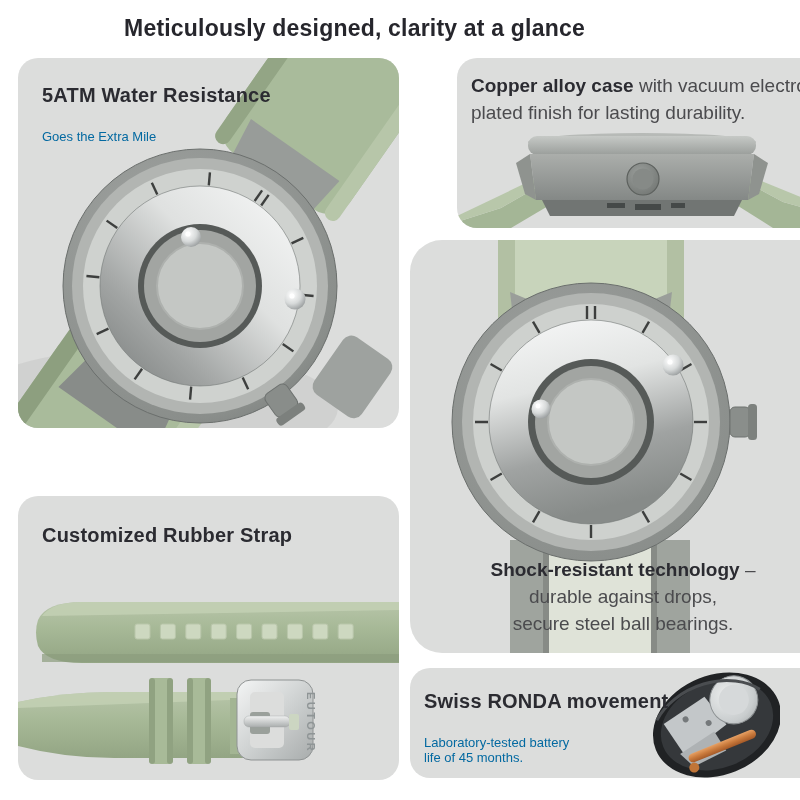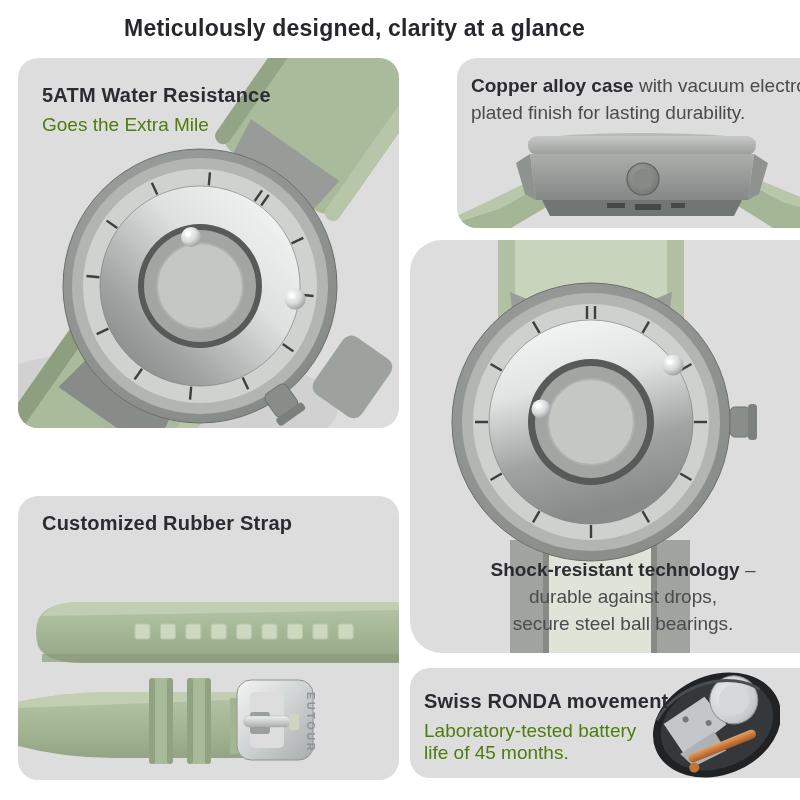--- a/index.html
+++ b/index.html
@@ -9,25 +9,25 @@
       font-size:23px;font-weight:bold;color:#26262c;letter-spacing:.2px;}
   .card{position:absolute;background:#dcdddc;border-radius:20px;overflow:hidden;}
   #card-water{left:18px;top:58px;width:381px;height:370px;}
   #card-strap{left:18px;top:496px;width:381px;height:284px;}
   #card-copper{left:410px;top:58px;width:370px;height:170px;margin-left:47px;}
   #card-shock{left:410px;top:240px;width:426px;height:413px;border-radius:32px;}
   #card-movement{left:410px;top:668px;width:411px;height:110px;}
   .card svg{position:absolute;left:0;top:0;z-index:1;}
   .copy{position:absolute;z-index:2;}
   .h{font-size:20px;font-weight:bold;color:#2b2b31;letter-spacing:.2px;}
-  .s{font-size:19px;color:#4d7c0f;margin-top:7px;}
+  .s{font-size:13px;color:#0369a1;margin-top:22px;}
   .para{font-size:19px;line-height:27px;color:#4b4b4e;white-space:pre-line;margin:0;}
   .para b{color:#2b2b31;}
   #card-water .copy{left:24px;top:26px;}
-  #card-strap .copy{left:24px;top:16px;}
+  #card-strap .copy{left:24px;top:28px;}
   #card-copper .copy{left:14px;top:14px;width:352px;}
   #card-shock .copy{left:0;right:0;bottom:16px;text-align:center;padding:0 20px;}
   #card-movement .copy{left:14px;top:22px;width:250px;}
   svg text{font-family:"Liberation Sans", sans-serif;}
 </style>
 </head>
 <body>
 
 <div class="page-title">Meticulously designed, clarity at a glance</div>
 

